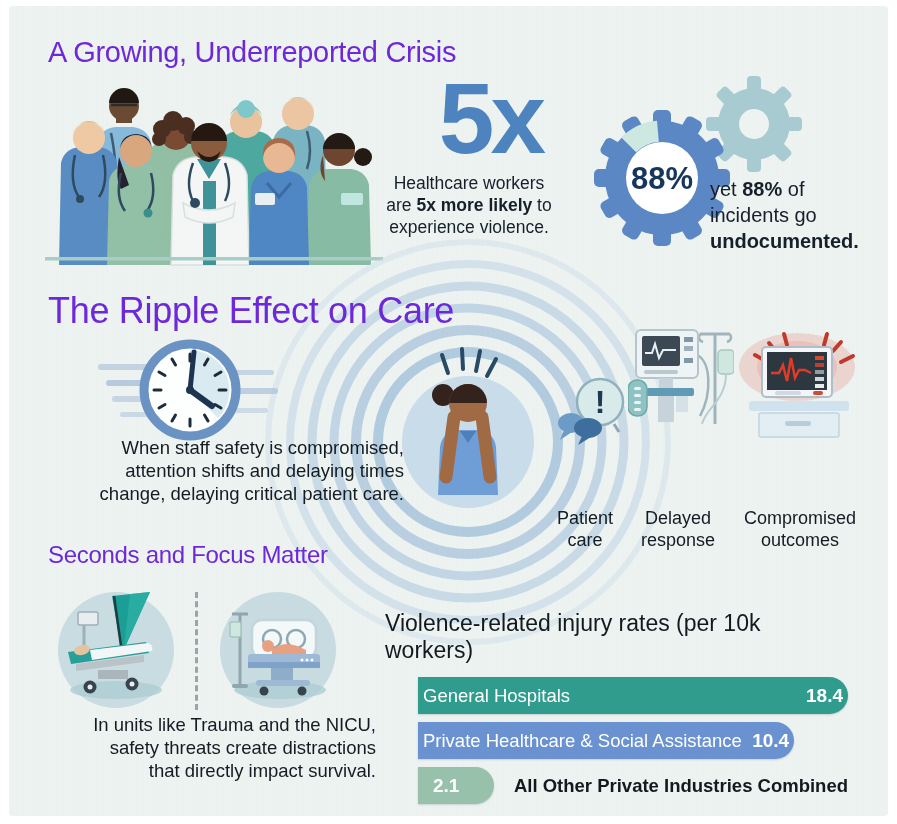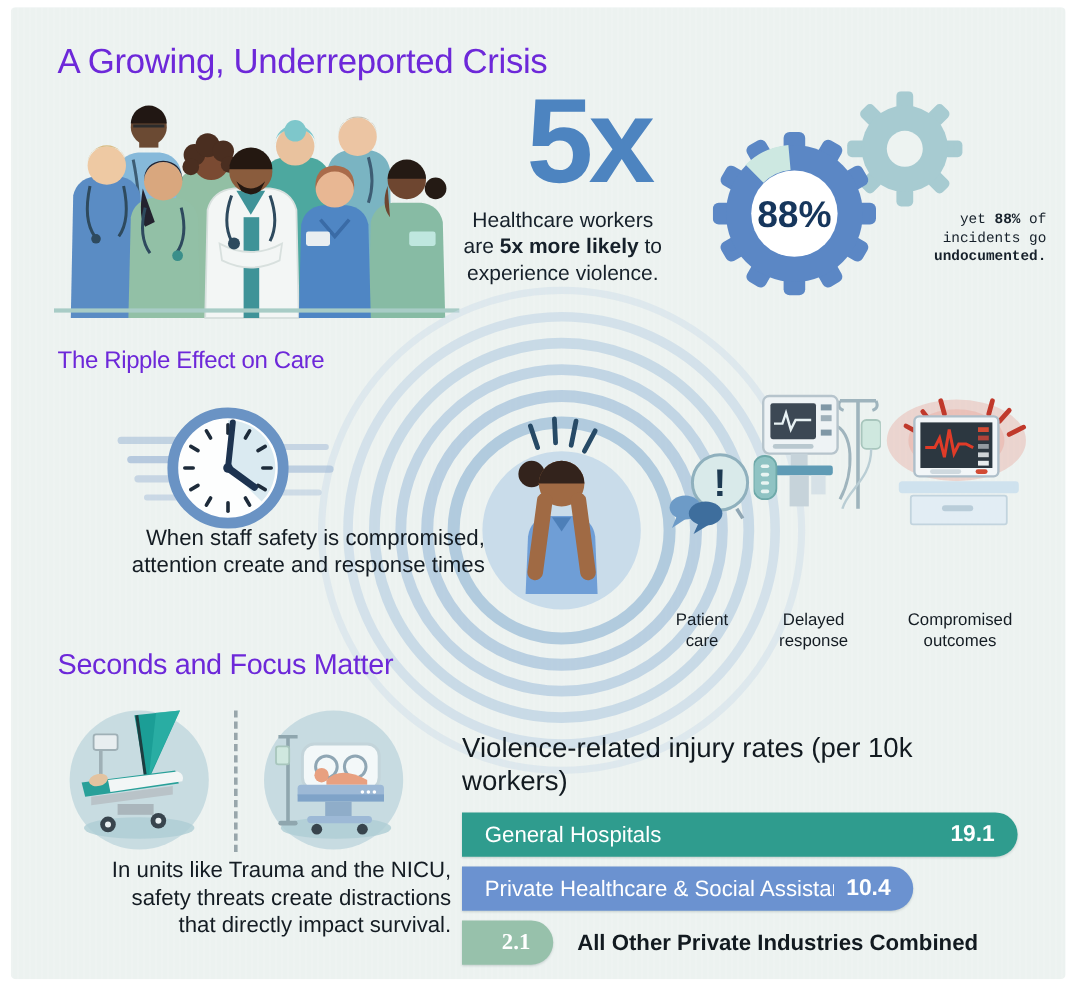--- a/index.html
+++ b/index.html
@@ -3,41 +3,41 @@
 <meta charset="utf-8">
 <style>
   html,body{margin:0;padding:0;background:#ffffff;}
   .stage{position:relative;width:897px;height:824px;background:#ffffff;overflow:hidden;
          font-family:"Liberation Sans",sans-serif;color:#171717;}
   .bg{position:absolute;left:9px;top:6px;right:9px;bottom:8px;background:#ecf2f0;border-radius:4px;
       background-image:repeating-linear-gradient(90deg,rgba(255,255,255,.10) 0 2px,rgba(0,0,0,0) 2px 5px);}
   .abs{position:absolute;}
   h1,h2,h3{margin:0;font-weight:400;letter-spacing:-.3px;color:#6d28d9;}
   .h1{left:48px;top:36px;font-size:29px;}
-  .h2{left:48px;top:290px;font-size:20px;}
+  .h2{left:48px;top:290px;font-size:36px;}
   .h3{left:48px;top:541px;font-size:24px;}
   .stat-5x{left:392px;top:68px;width:150px;text-align:right;font-size:100px;font-weight:700;
            color:#4d84c0;line-height:1;letter-spacing:-4px;}
   .stat-caption{left:375px;top:172px;width:188px;text-align:center;font-size:17.5px;line-height:1.27;color:#16202a;}
-  .gear-caption{left:710px;top:176px;width:162px;text-align:right;font-size:12px;line-height:1.3;color:#16202a;font-family:Liberation Mono, monospace;}
+  .gear-caption{left:710px;top:176px;width:162px;text-align:left;font-size:20px;line-height:1.3;color:#16202a;}
   .b{font-weight:700;}
   .para{font-size:18.5px;line-height:1.24;text-align:right;color:#141c23;}
   .para1{left:34px;top:437px;width:370px;}
   .para2{left:28px;top:714px;width:348px;}
-  .impact-label{top:508px;text-align:center;font-size:14px;line-height:1.22;color:#141c23;}
+  .impact-label{top:508px;text-align:center;font-size:18px;line-height:1.22;color:#141c23;}
   .divider{left:195px;top:592px;height:118px;width:0;border-left:3px dashed #98a6ab;}
   
   .chart{left:385px;top:610px;width:463px;}
   .chart-title{font-size:23px;color:#121a20;margin-bottom:13px;}
   .bar-row{display:flex;align-items:center;margin-bottom:8px;height:37px;}
   .bar{height:37px;border-radius:0 18.5px 18.5px 0;display:flex;align-items:center;
-       padding:0 19px;box-sizing:border-box;color:#ffffff;box-shadow:0 1px 2px rgba(30,60,60,.18);}
+       padding:0 5px;box-sizing:border-box;color:#ffffff;box-shadow:0 1px 2px rgba(30,60,60,.18);margin-left:33px;}
   .bar .cat{flex:1;font-size:18.5px;white-space:nowrap;overflow:hidden;}
   .bar .val{font-size:19px;font-weight:700;margin-left:10px;}
-  .bar.small{justify-content:flex-end;font-family:Liberation Serif, serif;}
+  .bar.small{}
   .outside-cat{margin-left:20px;font-size:18.5px;font-weight:700;color:#121a20;white-space:nowrap;}
 </style>
 </head>
 <body>
 
 <div class="stage">
   <div class="bg"></div>
 
   <h1 class="abs h1">A Growing, Underreported Crisis</h1>
 
@@ -221,21 +221,22 @@
       <line x1="76" y1="91" x2="79.5" y2="85"></line>
         <line x1="112" y1="91" x2="108.5" y2="85"></line>
     </g>
     <line x1="94" y1="60" x2="98" y2="22" stroke="#1d3350" stroke-width="5" stroke-linecap="round"></line>
     <line x1="94" y1="60" x2="116" y2="76" stroke="#1d3350" stroke-width="6" stroke-linecap="round"></line>
     <circle cx="94" cy="60" r="4" fill="#1d3350"></circle>
   </svg>
 
   <div class="abs para para1">
     <span>When staff safety is compromised,</span><br>
-    <span>attention create and response times</span><br>
+    <span>attention shifts and delaying times</span><br>
+    <span>change, delaying critical patient care.</span>
   </div>
 
   <svg class="abs" style="left:548px;top:372px;" width="84" height="78" viewBox="0 0 84 78">
     <line x1="38" y1="52" x2="33" y2="60" stroke="#8fa6b4" stroke-width="3"></line>
     <line x1="66" y1="52" x2="71" y2="60" stroke="#8fa6b4" stroke-width="3"></line>
     <circle cx="52" cy="30" r="23" fill="#d9eaea" stroke="#8fb0bd" stroke-width="2.5"></circle>
     <text x="52" y="41" text-anchor="middle" font-size="32" font-weight="700" fill="#1d3a52">!</text>
     <ellipse cx="23" cy="51" rx="13" ry="10" fill="#6d9bc7"></ellipse>
     <path d="M16 58 L12 68 L24 60 Z" fill="#6d9bc7"></path>
     <ellipse cx="40" cy="56" rx="14" ry="10" fill="#3e6e9d"></ellipse>
@@ -360,21 +361,21 @@
     <span>In units like Trauma and the NICU,</span><br>
     <span>safety threats create distractions</span><br>
     <span>that directly impact survival.</span>
   </div>
 
   <div class="abs chart">
     <div class="chart-title">Violence-related injury rates (per 10k workers)</div>
     <div class="bar-row">
       <div class="bar" style="width: 100%; background: rgb(47, 156, 142);">
         <span class="cat">General Hospitals</span>
-        <span class="val">19.1</span>
+        <span class="val">18.4</span>
       </div>
     </div>
     <div class="bar-row">
       <div class="bar" style="width: 81.25%; background: rgb(107, 146, 208);">
         <span class="cat">Private Healthcare &amp; Social Assistance</span>
         <span class="val">10.4</span>
       </div>
     </div>
     <div class="bar-row">
       <div class="bar small" style="width: 16.4062%; background: rgb(151, 193, 171);">

